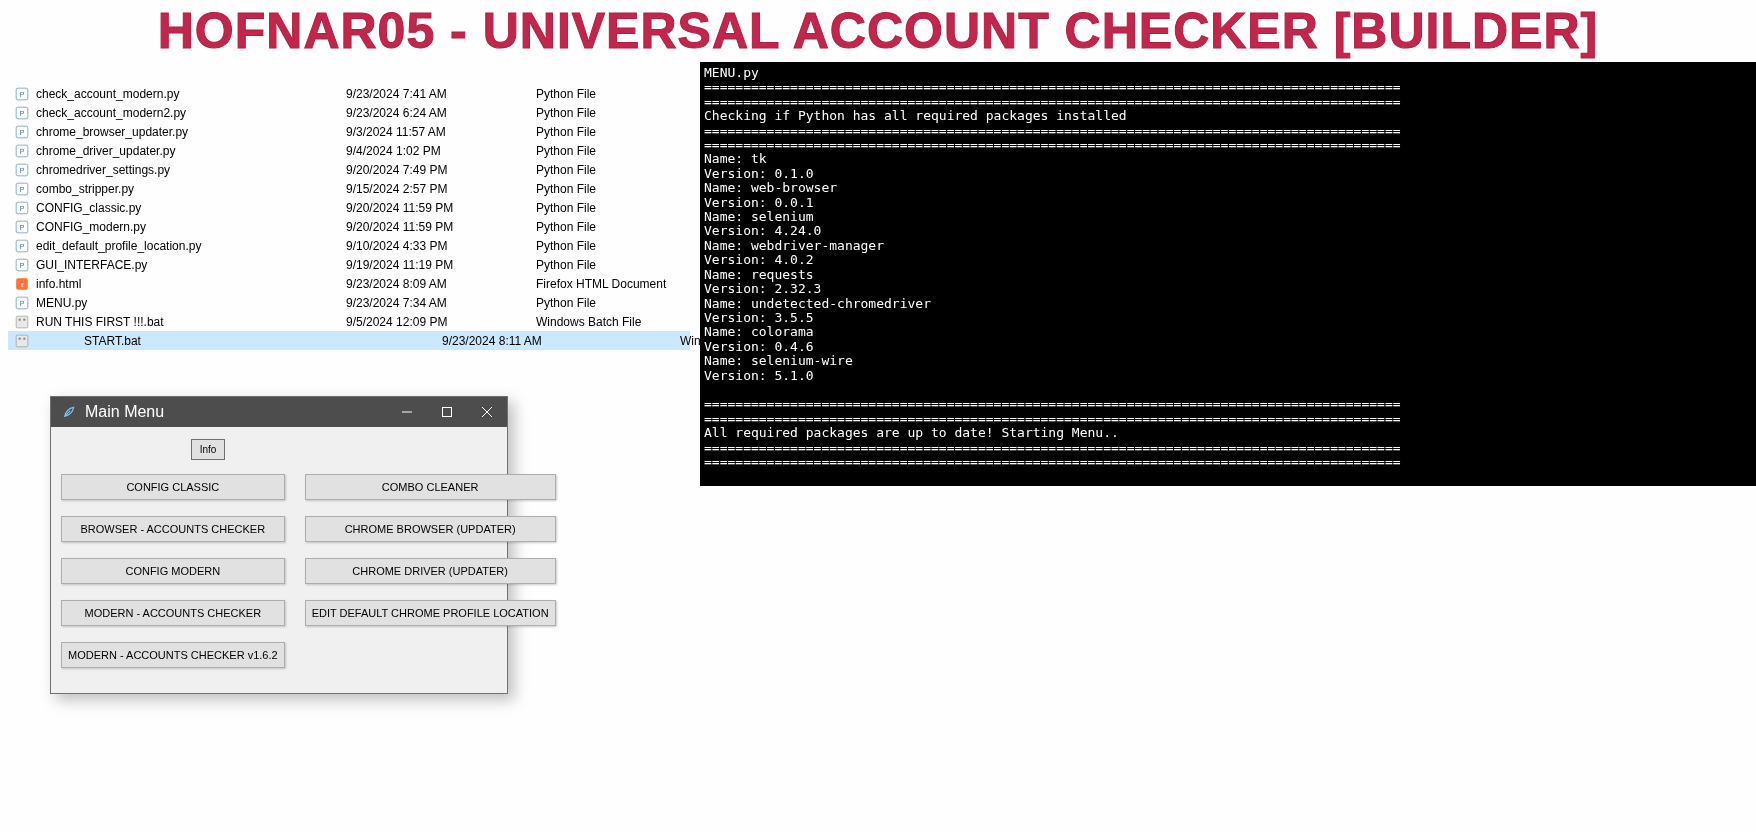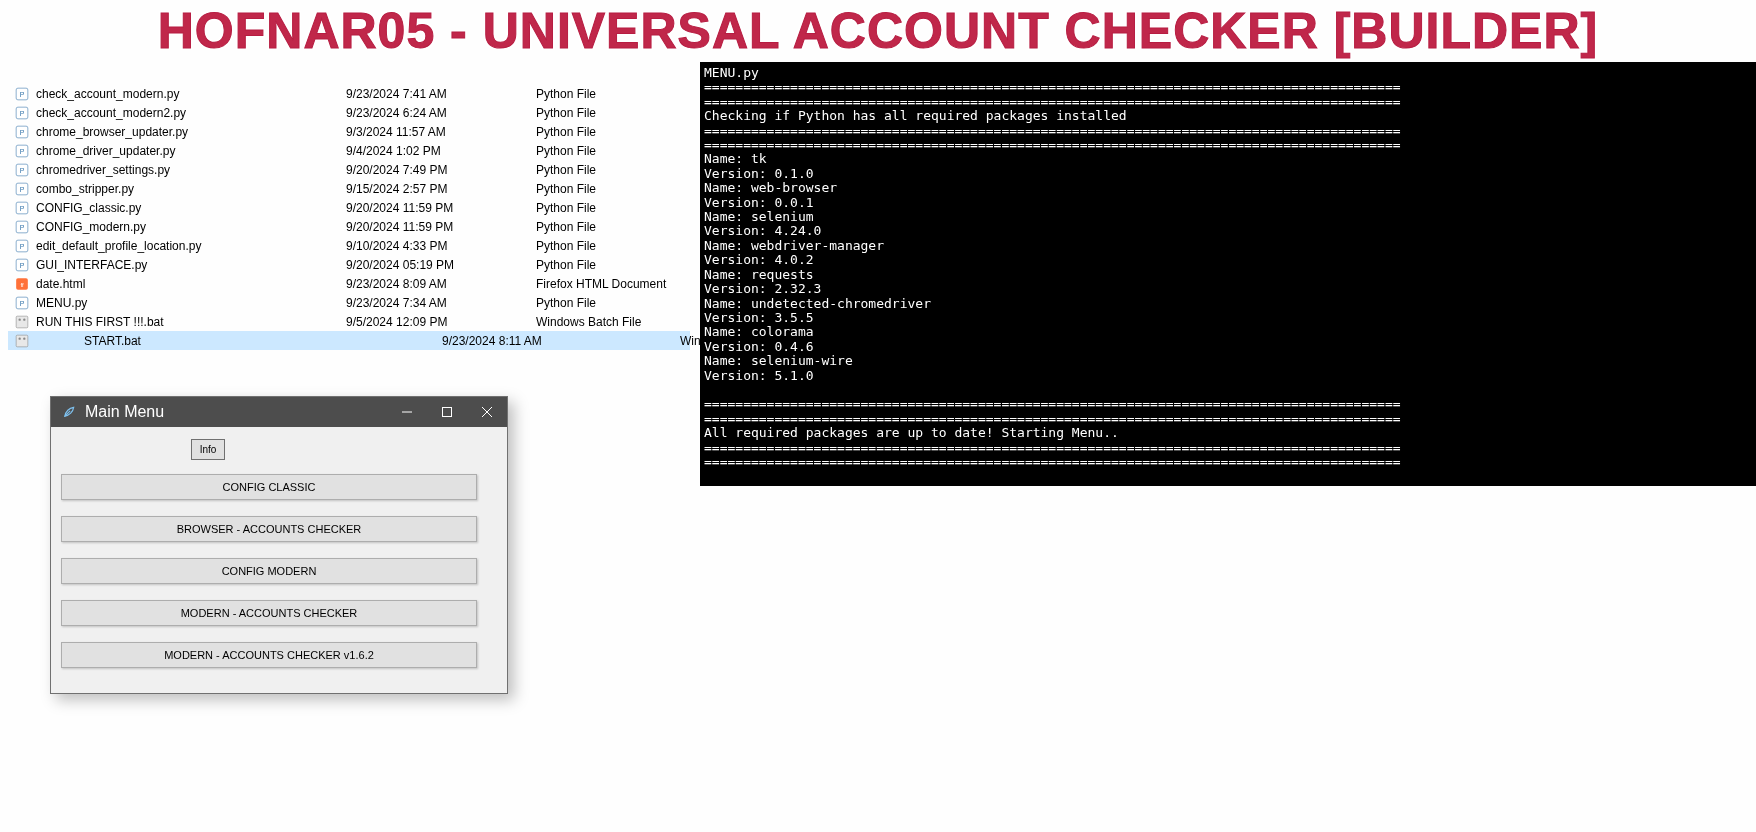--- a/index.html
+++ b/index.html
@@ -261,31 +261,31 @@
         <span class="col-type">Python File</span>
       </div>
       <div class="file-row">
         <span class="file-icon">
           <svg width="14" height="14" viewBox="0 0 24 24">
             <rect x="2" y="2" width="20" height="20" rx="3" fill="#fff" stroke="#3776ab"></rect>
             <text x="12" y="17" font-size="12" text-anchor="middle" fill="#3776ab" font-family="Arial">P</text>
           </svg>
         </span>
         <span class="col-name">GUI_INTERFACE.py</span>
-        <span class="col-date">9/20/2024 05:19 PM</span>
+        <span class="col-date">9/19/2024 11:19 PM</span>
         <span class="col-type">Python File</span>
       </div>
       <div class="file-row">
         <span class="file-icon">
           <svg width="14" height="14" viewBox="0 0 24 24">
             <rect x="2" y="2" width="20" height="20" rx="3" fill="#ff7139"></rect>
             <text x="12" y="17" font-size="10" text-anchor="middle" fill="#fff" font-family="Arial">ff</text>
           </svg>
         </span>
-        <span class="col-name">date.html</span>
+        <span class="col-name">info.html</span>
         <span class="col-date">9/23/2024 8:09 AM</span>
         <span class="col-type">Firefox HTML Document</span>
       </div>
       <div class="file-row">
         <span class="file-icon">
           <svg width="14" height="14" viewBox="0 0 24 24">
             <rect x="2" y="2" width="20" height="20" rx="3" fill="#fff" stroke="#3776ab"></rect>
             <text x="12" y="17" font-size="12" text-anchor="middle" fill="#3776ab" font-family="Arial">P</text>
           </svg>
         </span>
@@ -381,17 +381,23 @@
         <div class="info-btn">Info</div>
       </div>
       <div class="btn-grid">
         <div class="btn-col" id="left-col">
             <div class="menu-btn">CONFIG CLASSIC</div>
             <div class="menu-btn">BROWSER - ACCOUNTS CHECKER</div>
             <div class="menu-btn">CONFIG MODERN</div>
             <div class="menu-btn">MODERN - ACCOUNTS CHECKER</div>
             <div class="menu-btn">MODERN - ACCOUNTS CHECKER v1.6.2</div>
           </div>
+        <div class="btn-col" id="right-col">
+            <div class="menu-btn">COMBO CLEANER</div>
+            <div class="menu-btn">CHROME BROWSER (UPDATER)</div>
+            <div class="menu-btn">CHROME DRIVER (UPDATER)</div>
+            <div class="menu-btn">EDIT DEFAULT CHROME PROFILE LOCATION</div>
+          </div>
       </div>
     </div>
   </div>
 
 </div>
 
 </body></html>

